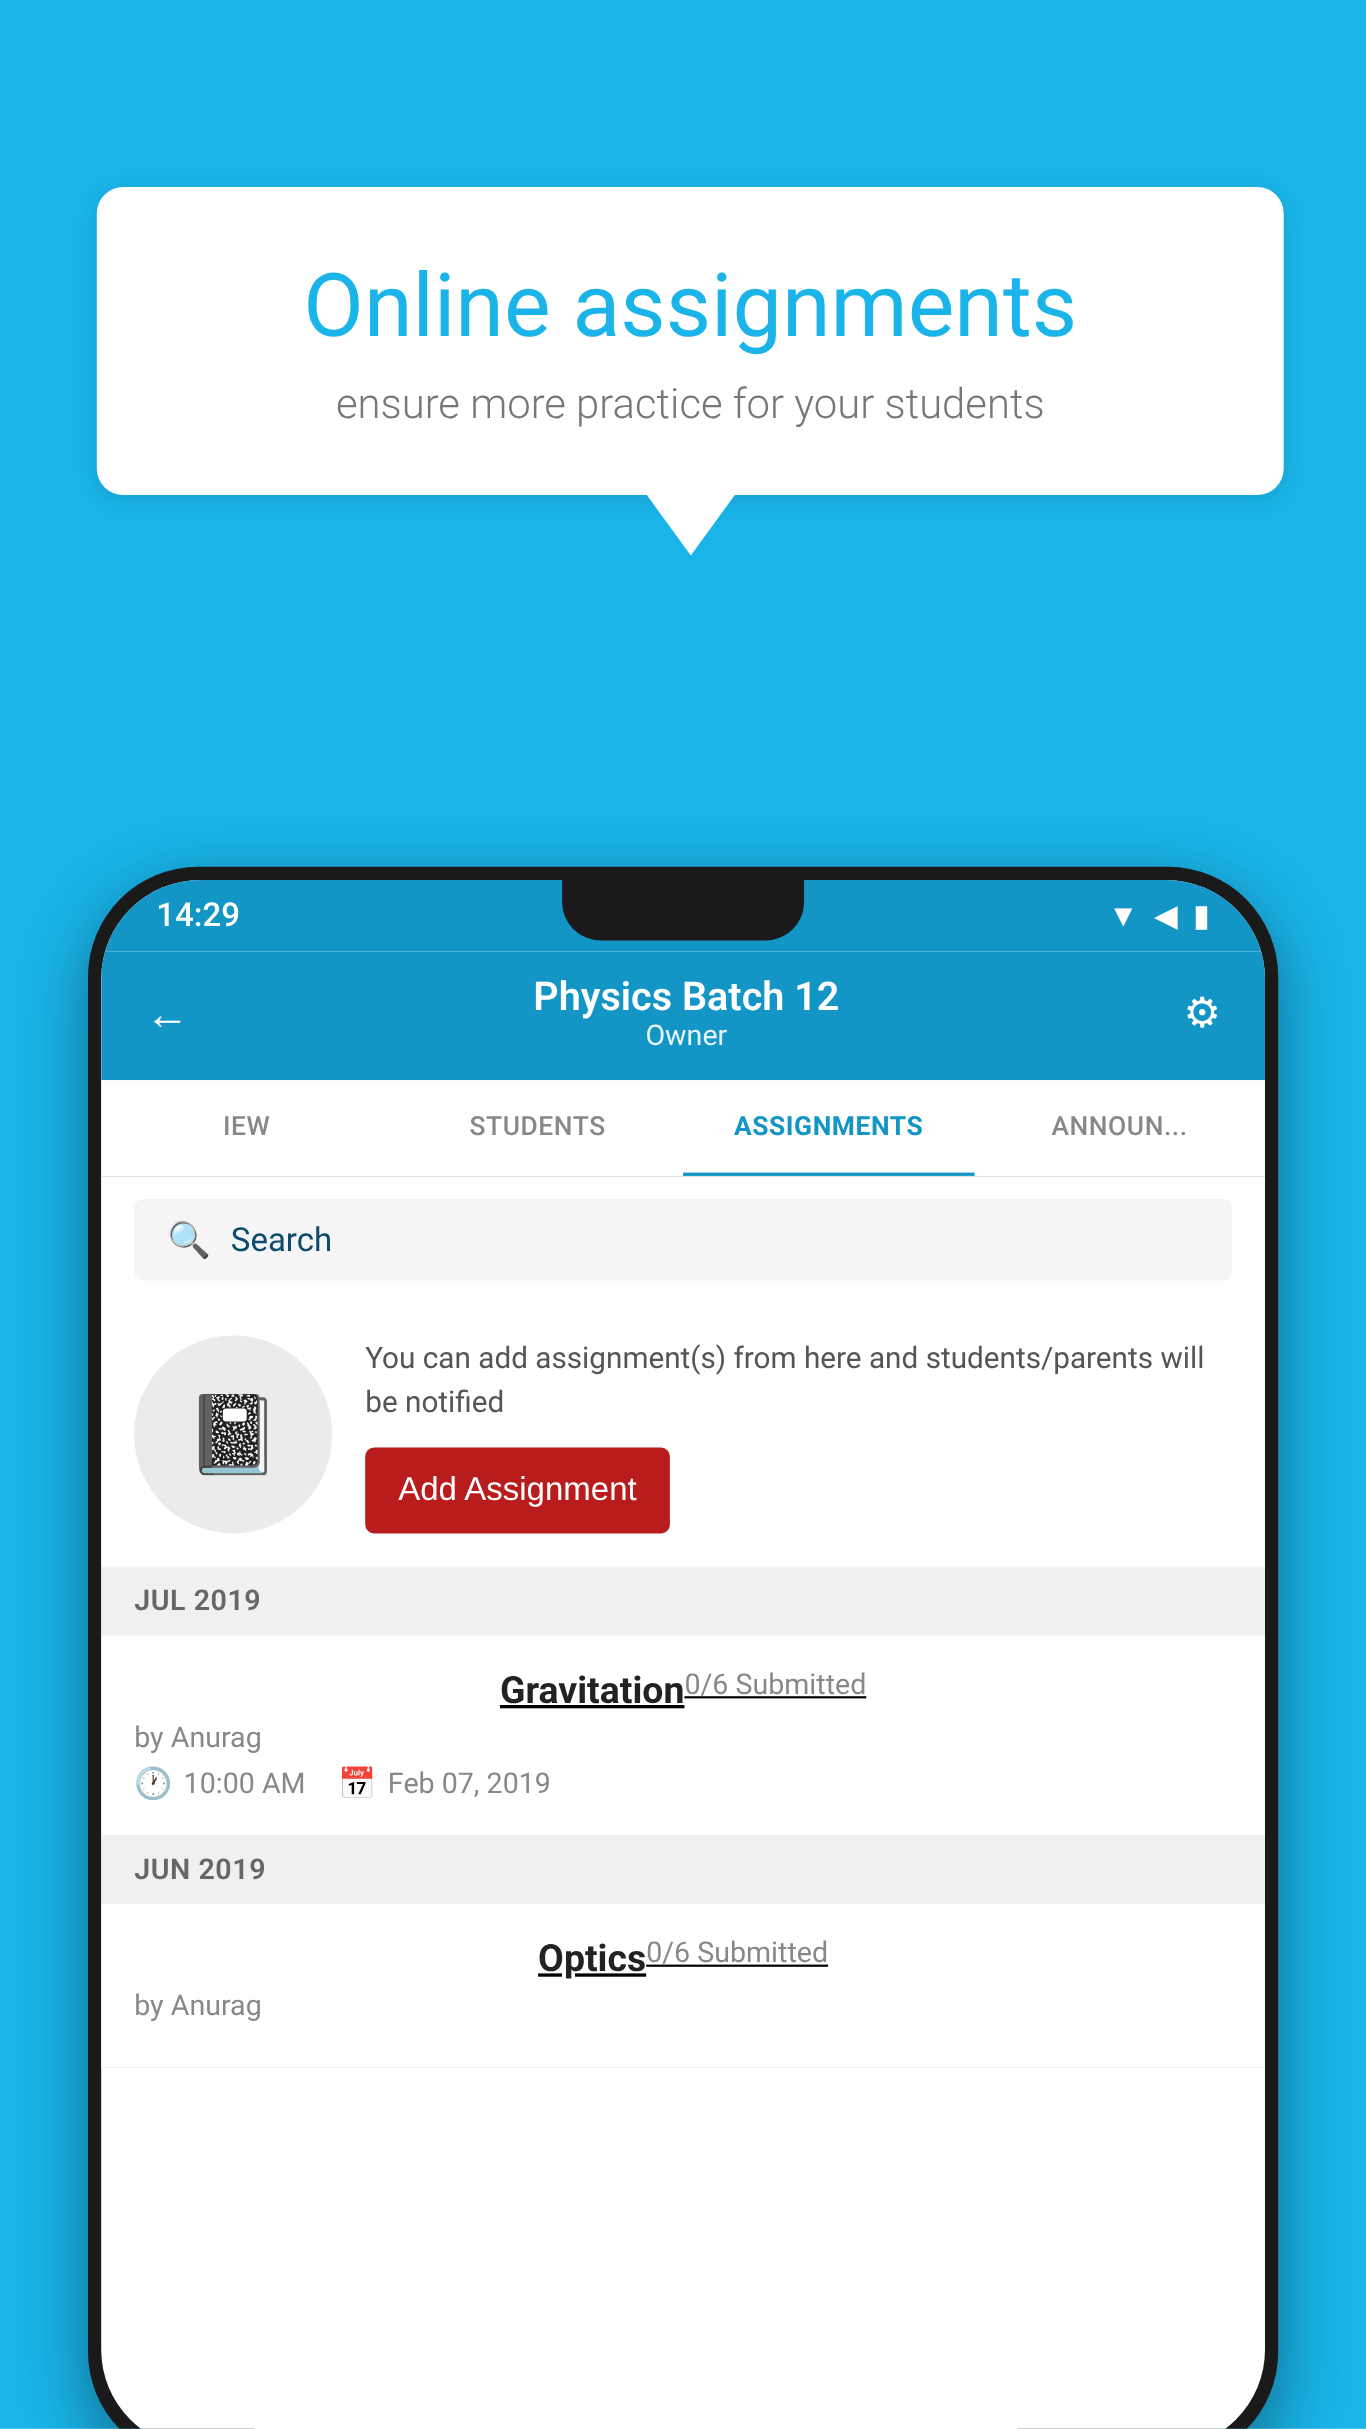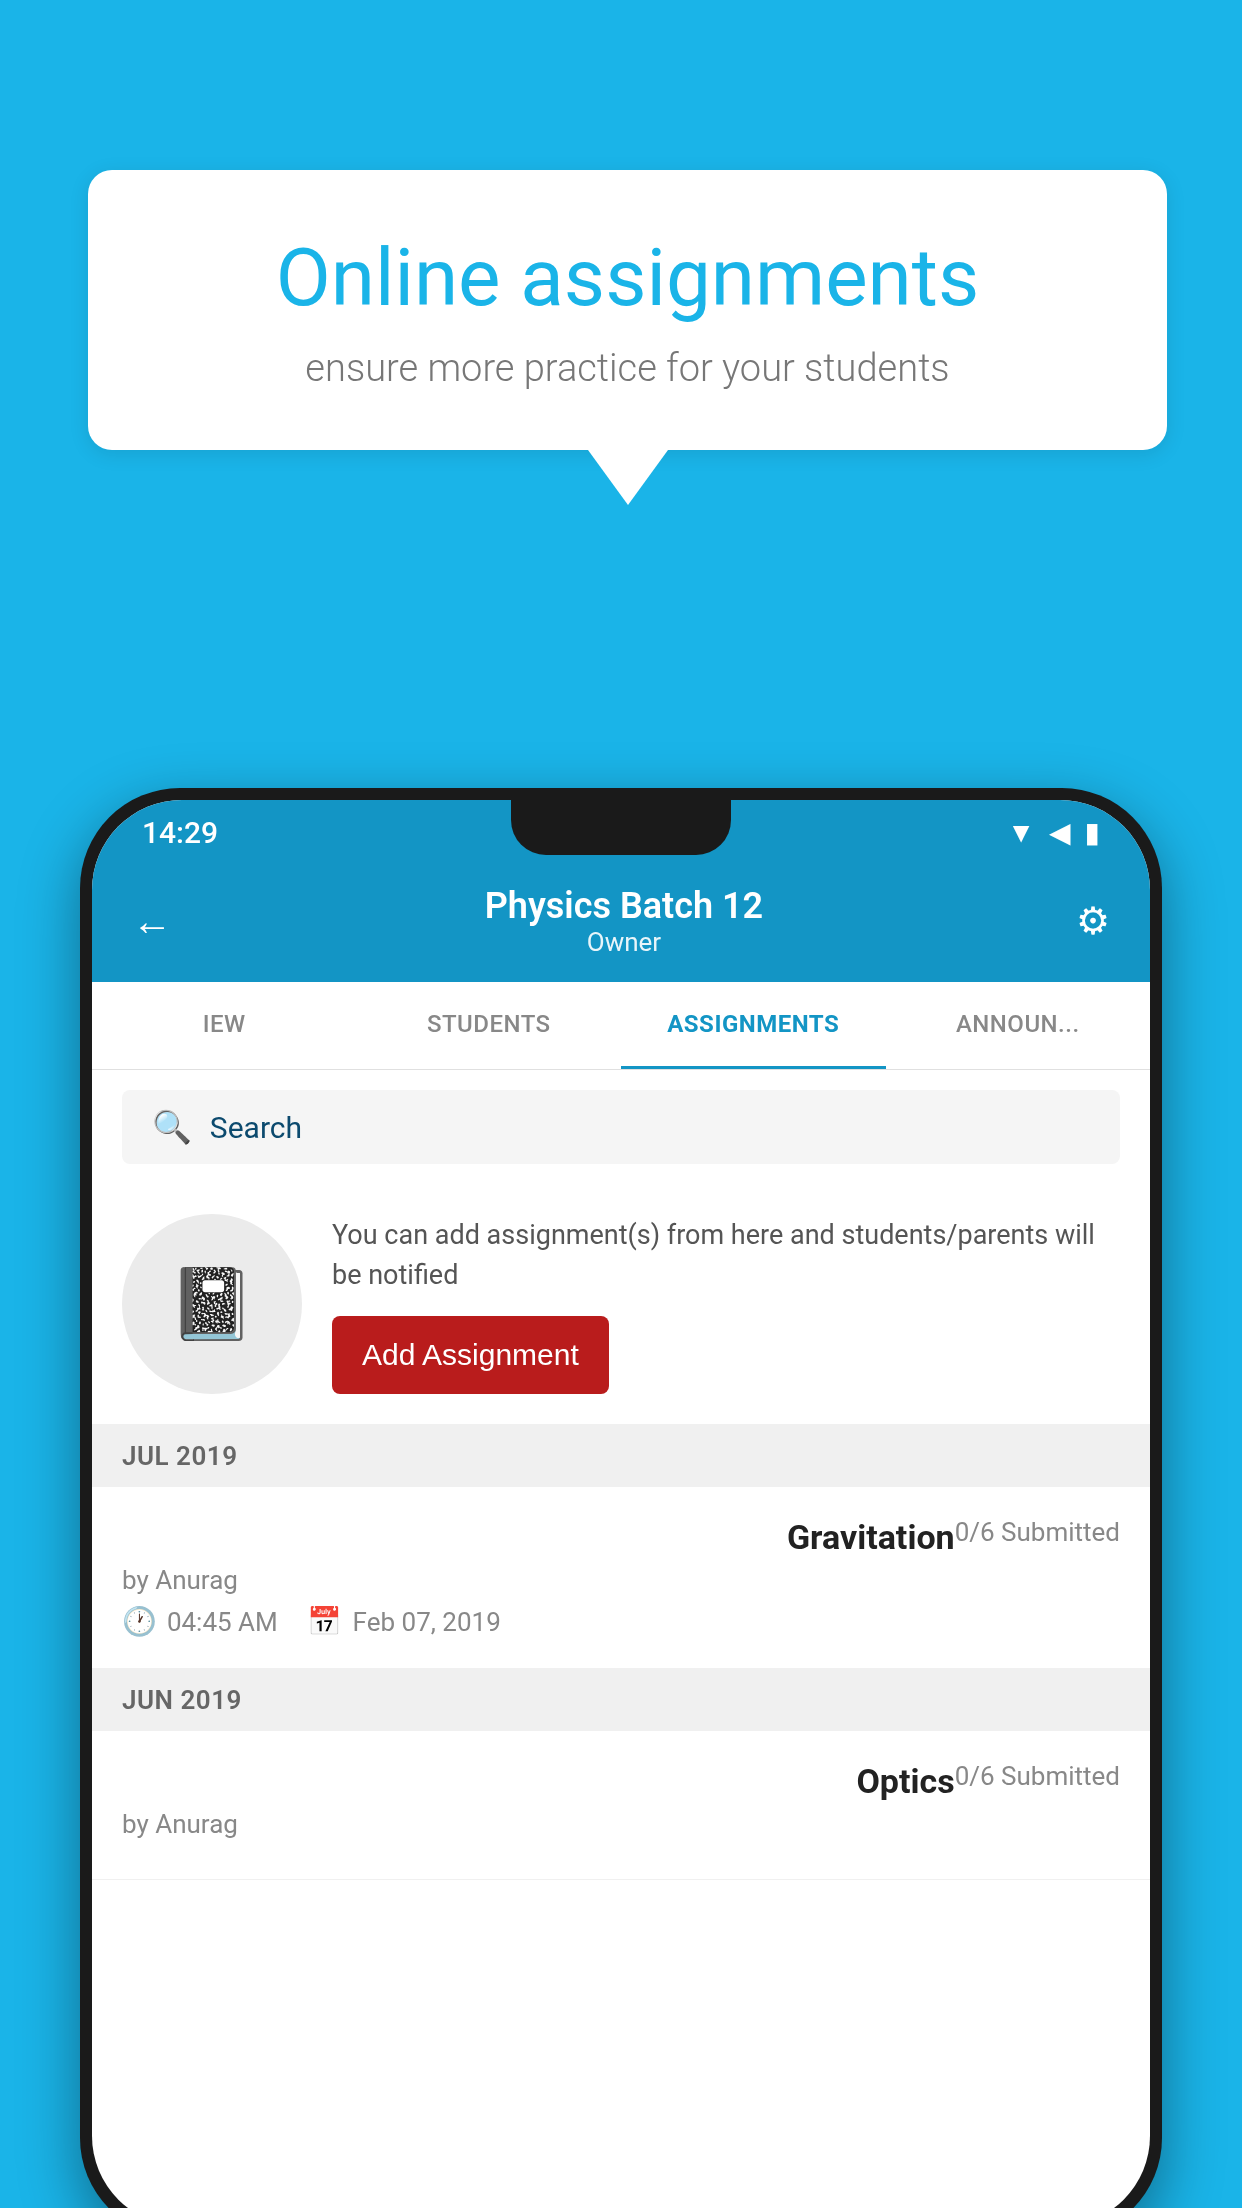--- a/index.html
+++ b/index.html
@@ -270,23 +270,24 @@
 
     
     .assignment-item {
       background: white;
       padding: 30px 30px;
       border-bottom: 1px solid #f0f0f0;
     }
 
     .assignment-top {
       display: flex;
-      justify-content: flex-end;
+      justify-content: center;
       align-items: flex-start;
       margin-bottom: 8px;
+      text-decoration: underline;
     }
 
     .assignment-title {
       font-size: 34px;
       font-weight: 700;
       color: #222;
     }
 
     .assignment-submitted {
       font-size: 26px;
@@ -381,21 +382,21 @@
 
     <div class="assignment-item">
       <div class="assignment-top">
         <span class="assignment-title">Gravitation</span>
         <span class="assignment-submitted">0/6 Submitted</span>
       </div>
       <div class="assignment-author">by Anurag</div>
       <div class="assignment-meta">
         <div class="meta-item">
           <span class="meta-icon">🕐</span>
-          <span>04:45 AM</span>
+          <span>10:00 AM</span>
         </div>
         <div class="meta-item">
           <span class="meta-icon">📅</span>
           <span>Feb 07, 2019</span>
         </div>
       </div>
     </div>
 
     <div class="section-header">
       <span>JUN 2019</span>

